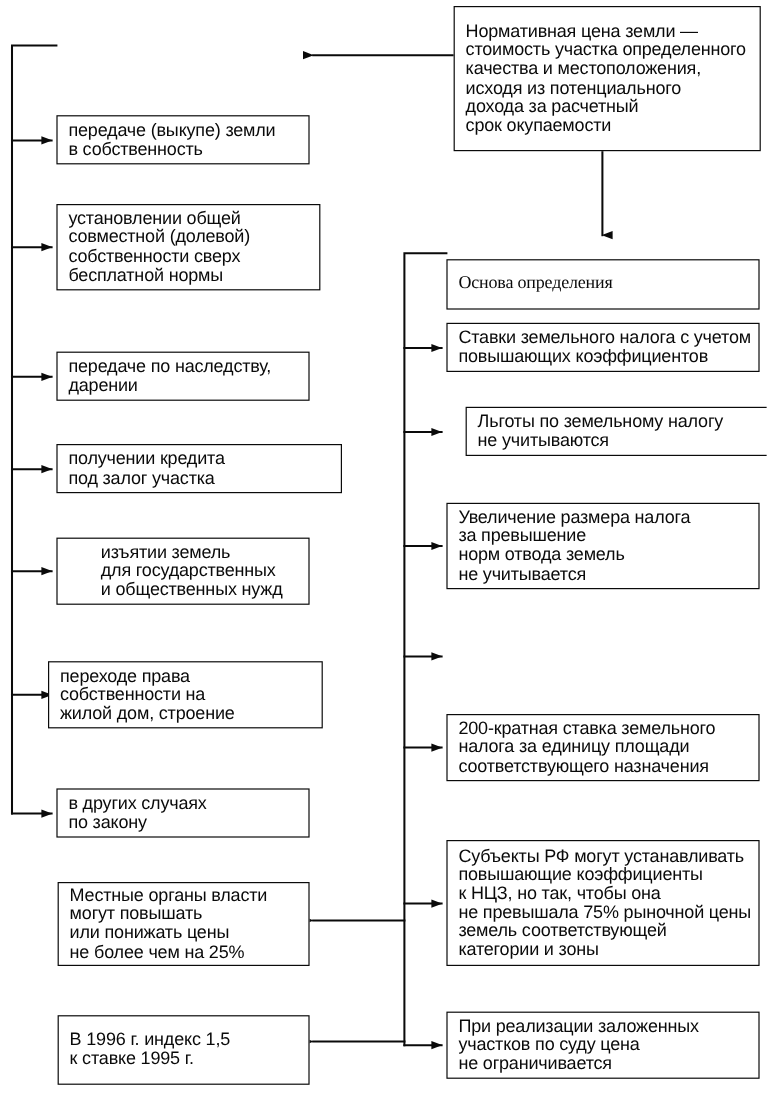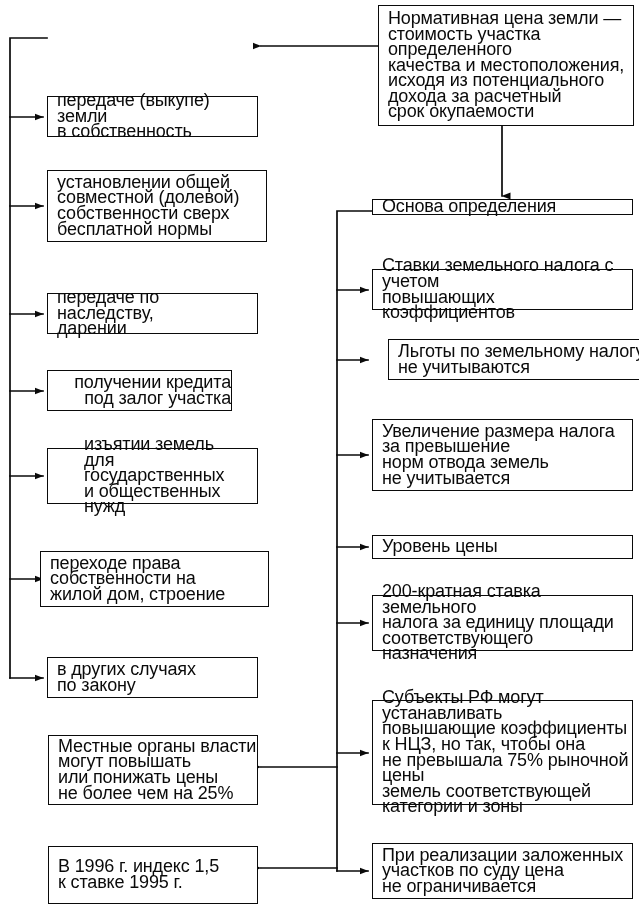--- a/index.html
+++ b/index.html
@@ -25,21 +25,21 @@
     width: 639px;
     height: 912px;
     pointer-events: none;
   }
   .box {
     position: absolute;
     box-sizing: border-box;
     border: 1.6px solid #0a0a0a;
     background: #ffffff;
     color: #0a0a0a;
-    font-size: 18px;
+    font-size: 15px;
     line-height: 15.6px;
     padding: 3px 0 3px 9px;
     white-space: pre-line;
     letter-spacing: -0.15px;
     z-index: 2;
   }
   .box.vcenter {
     display: flex;
     flex-direction: column;
     justify-content: center;
@@ -98,21 +98,21 @@
 в собственность</div>
 
   <div class="box vcenter" style="left:47px; top:170px; width:220px; height:72px;">установлении общей
 совместной (долевой)
 собственности сверх
 бесплатной нормы</div>
 
   <div class="box vcenter" style="left:47px; top:293px; width:211px; height:41px;">передаче по наследству,
 дарении</div>
 
-  <div class="box vcenter" style="left:47px; top:370px; width:185px; height:41px;text-align:right;">получении кредита
+  <div class="box vcenter" style="left:47px; top:370px; width:238px; height:41px;">получении кредита
 под залог участка</div>
 
   <div class="box vcenter" style="left:47px; top:448px; width:211px; height:56px;padding-left:36px;">изъятии земель
 для государственных
 и общественных нужд</div>
 
   <div class="box vcenter" style="left:40px; top:551px; width:229px; height:56px;">переходе права
 собственности на
 жилой дом, строение</div>
 
@@ -127,34 +127,33 @@
   <div class="box vcenter" style="left:48px; top:846px; width:210px; height:58px;">В 1996 г. индекс 1,5
 к ставке 1995 г.</div>
 
   <div class="box vcenter" style="left:378px; top:5px; width:256px; height:121px;">Нормативная цена земли  —
 стоимость участка определенного
 качества и местоположения,
 исходя из потенциального
 дохода за расчетный
 срок окупаемости</div>
 
-  <div class="box vcenter" style="left:372px; top:199px; width:261px; height:16px;">Основа  определения</div>
+  <div class="box vcenter" style="left:372px; top:216px; width:261px; height:42px;font-family:Liberation Serif, serif;">Основа  определения</div>
 
   <div class="box vcenter" style="left:372px; top:269px; width:261px; height:41px;">Ставки земельного налога с учетом
 повышающих коэффициентов</div>
 
   <div class="box vcenter" style="left:388px; top:339px; width:261px; height:41px;">Льготы по земельному налогу
 не учитываются</div>
 
   <div class="box vcenter" style="left:372px; top:419px; width:261px; height:72px;">Увеличение размера налога
 за превышение
 норм отвода земель
 не учитывается</div>
 
-  <div class="box vcenter" style="left:372px; top:535px; width:261px; height:24px;">Уровень цены</div>
 
   <div class="box vcenter" style="left:372px; top:595px; width:261px; height:56px;">200-кратная ставка земельного
 налога за единицу площади
 соответствующего назначения</div>
 
   <div class="box vcenter" style="left:372px; top:700px; width:261px; height:105px;">Субъекты РФ могут устанавливать
 повышающие коэффициенты
 к НЦЗ, но так, чтобы она
 не превышала 75% рыночной цены
 земель соответствующей

